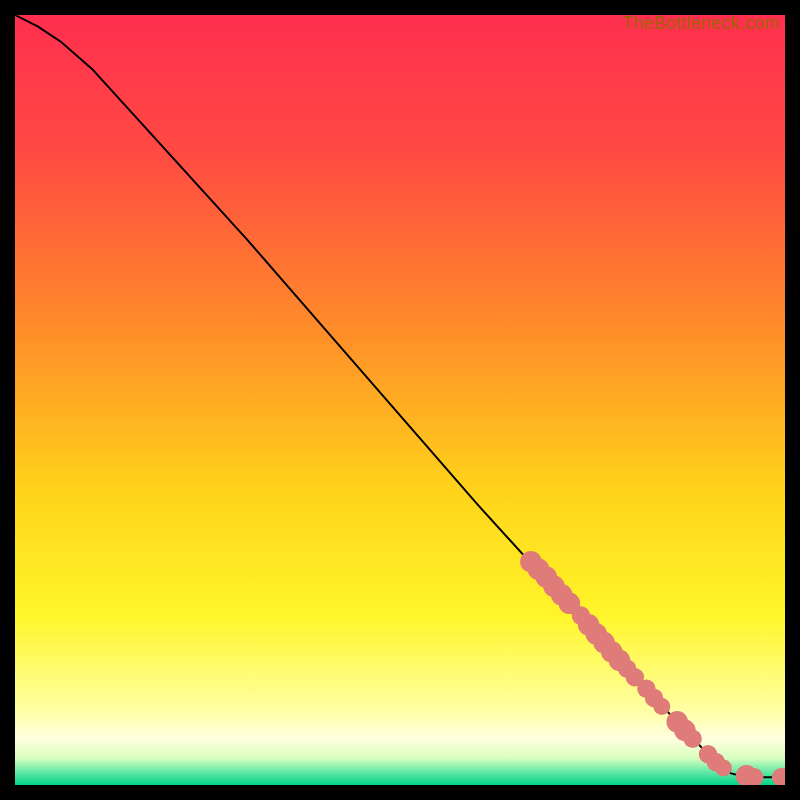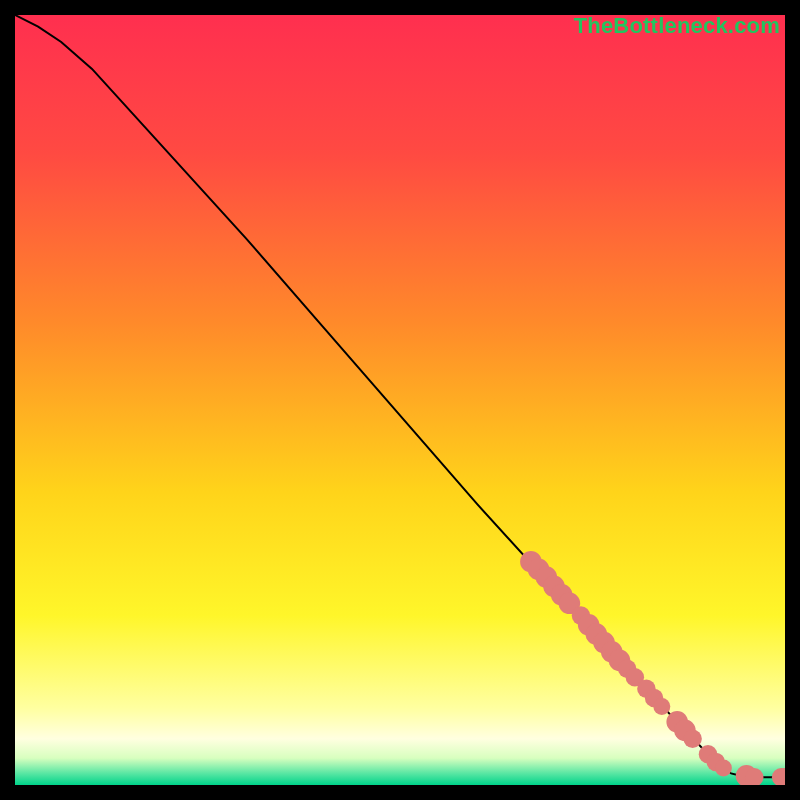--- a/index.html
+++ b/index.html
@@ -16,23 +16,23 @@
     left: 15px;
     top: 15px;
     width: 770px;
     height: 770px;
     background: #000;
   }
   .watermark {
     position: absolute;
     top: -2px;
     right: 5px;
-    font-size: 22px;
-    font-weight: 700;
-    color: #22c55e;
+    font-size: 18px;
+    font-weight: 400;
+    color: #a16207;
     letter-spacing: 0.2px;
     z-index: 10;
   }
   svg.plot {
     position: absolute;
     left: 0;
     top: 0;
   }
 </style>
 </head>

